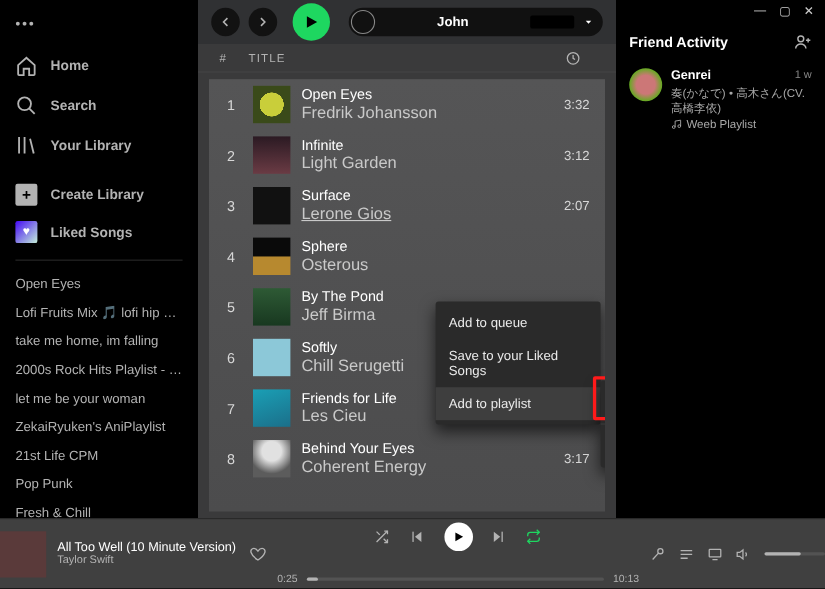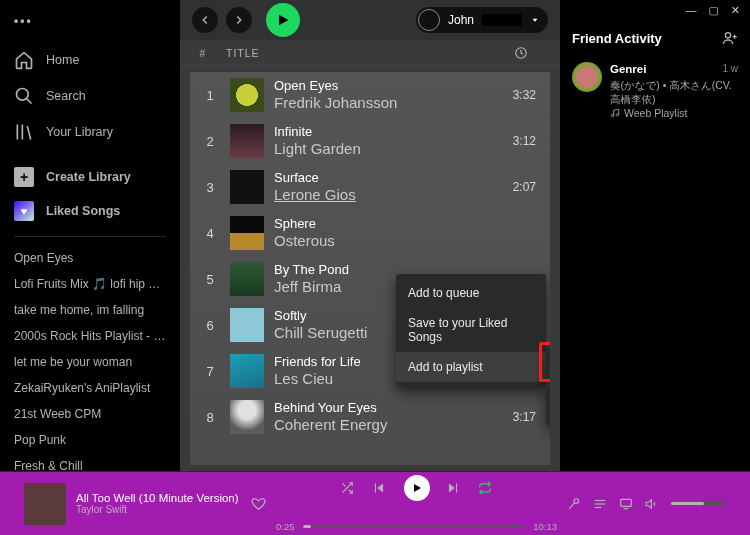--- a/index.html
+++ b/index.html
@@ -3,39 +3,39 @@
 <meta charset="utf-8">
 <style>
   * { box-sizing: border-box; margin: 0; padding: 0; }
   html, body { width: 750px; height: 535px; overflow: hidden; font-family: -apple-system, Helvetica, Arial, sans-serif; background: #000; color: #fff; font-size: 12px; }
   .app { display: flex; flex-direction: column; width: 100%; height: 100%; background: #121212; }
   .body { display: flex; flex: 1; overflow: hidden; }
 
   
   .sidebar { width: 180px; background: #000; display: flex; flex-direction: column; padding: 8px 0 0 0; }
   .menu-dots { padding: 6px 14px 14px; color: #b3b3b3; letter-spacing: 2px; font-weight: bold; cursor: default; }
-  .nav-item { display: flex; align-items: center; gap: 12px; padding: 8px 14px; color: #b3b3b3; font-weight: 400; font-size: 12.5px; cursor: pointer; }
+  .nav-item { display: flex; align-items: center; gap: 12px; padding: 8px 14px; color: #b3b3b3; font-weight: 700; font-size: 12.5px; cursor: pointer; }
   .nav-item:first-of-type { color: #fff; }
   .nav-sep { height: 10px; }
   .lib-action { display: flex; align-items: center; gap: 12px; padding: 7px 14px; color: #b3b3b3; font-weight: 600; font-size: 12.5px; cursor: pointer; }
   .lib-action .box { width: 20px; height: 20px; display: flex; align-items: center; justify-content: center; border-radius: 2px; }
   .box.grey { background: #b3b3b3; color: #000; font-size: 14px; font-weight: bold; }
   .box.grad { background: linear-gradient(135deg,#450af5,#c4efd9); color:#fff; font-size:11px; }
   .lib-divider { border-top: 1px solid #282828; margin: 8px 14px; }
   .lib-list { flex: 1; overflow: hidden; }
   .lib-item { padding: 6px 14px; color: #b3b3b3; font-size: 12px; white-space: nowrap; overflow: hidden; text-overflow: ellipsis; cursor: pointer; }
 
   
   .main { flex: 1; display: flex; flex-direction: column; background: #3a3a3b; position: relative; }
   .topbar { height: 40px; background: #303133; display: flex; align-items: center; padding: 0 12px; gap: 8px; }
   .round-btn { width: 26px; height: 26px; border-radius: 50%; background: #121212; display: flex; align-items: center; justify-content: center; color: #b3b3b3; cursor: pointer; }
   .play-big { width: 34px; height: 34px; border-radius: 50%; background: #1ed760; display: flex; align-items: center; justify-content: center; margin-left: 6px; cursor: pointer; }
   .user-pill { margin-left: auto; display: flex; align-items: center; gap: 8px; background: #111; border-radius: 14px; padding: 2px 8px 2px 2px; cursor: pointer; }
   .avatar { width: 22px; height: 22px; border-radius: 50%; background: #555 radial-gradient(circle at 50% 35%, #bbb 25%, transparent 26%), #555; border:1px solid #888;}
-  .user-pill span { font-weight: 400; font-size: 12px; }
+  .user-pill span { font-weight: 700; font-size: 12px; margin-left: 48px; }
   .redact { width: 40px; height: 12px; background: #000; border-radius: 2px; }
 
   .cols-header { display: flex; align-items: center; height: 26px; padding: 0 16px 0 8px; color: #b3b3b3; font-size: 10.5px; letter-spacing: 1px; border-bottom: 1px solid rgba(255,255,255,.06); }
   .cols-header .num { width: 30px; text-align: center; }
   .cols-header .title { flex: 1; padding-left: 8px; }
   .cols-header .dur { width: 30px; text-align: center; }
 
   .tracks { flex: 1; overflow: hidden; position: relative; background: linear-gradient(#555556,#4c4c4d); margin: 6px 10px; }
   .track-row { display: flex; align-items: center; height: 46px; padding: 0 10px; gap: 10px; }
   .track-row .num { width: 20px; text-align: center; color: #d7d7d7; font-size: 13px; }
@@ -71,21 +71,21 @@
   .winctrl { height: 20px; display: flex; justify-content: flex-end; align-items: center; gap: 12px; padding-right: 10px; color: #ccc; font-size: 11px; }
   .friends-head { display: flex; align-items: center; justify-content: space-between; padding: 10px 12px; font-weight: 700; font-size: 13px; }
   .friend-row { display: flex; gap: 8px; padding: 6px 12px; }
   .fava { width: 30px; height: 30px; border-radius: 50%; background: radial-gradient(circle,#c77 40%,#6a2 70%,#333); flex: none; }
   .finfo { flex: 1; font-size: 10.5px; color: #a7a7a7; line-height: 1.35; }
   .finfo .fname { color: #fff; font-weight: 700; font-size: 11.5px; }
   .finfo .ftime { float: right; color: #888; font-size: 10px; }
   .fplay { display: flex; align-items: center; gap: 4px; }
 
   
-  .player { height: 64px; background: #a21caf; border-top: 1px solid #282828; display: flex; align-items: center; padding: 0 24px; gap: 10px; }
+  .player { height: 64px; background: #404040; border-top: 1px solid #282828; display: flex; align-items: center; padding: 0 0; gap: 10px; }
   .now-art { width: 42px; height: 42px; background: #5a3a3a; }
   .now-meta { width: 165px; overflow: hidden; }
   .now-meta .nt { font-size: 11.5px; color: #fff; white-space: nowrap; overflow: hidden; text-overflow: ellipsis; }
   .now-meta .na { font-size: 10px; color: #b3b3b3; }
   .heart { color: #b3b3b3; cursor: pointer; }
   .center { flex: 1; display: flex; flex-direction: column; align-items: center; gap: 20px; }
   .pc-row { display: flex; align-items: center; gap: 16px; }
   .pc-btn { color: #b3b3b3; cursor: pointer; width:16px; text-align:center; }
   .pc-play { width: 26px; height: 26px; border-radius: 50%; background: #fff; color: #000; display: flex; align-items: center; justify-content: center; cursor: pointer; }
   .green { color: #1ed760; }
@@ -142,21 +142,21 @@
 
       <div class="lib-divider"></div>
 
       <div class="lib-list">
         <div class="lib-item">Open Eyes</div>
         <div class="lib-item">Lofi Fruits Mix 🎵 lofi hip ho...</div>
         <div class="lib-item">take me home, im falling</div>
         <div class="lib-item">2000s Rock Hits Playlist - 0...</div>
         <div class="lib-item">let me be your woman</div>
         <div class="lib-item">ZekaiRyuken's AniPlaylist</div>
-        <div class="lib-item">21st Weeb CPM</div>
+        <div class="lib-item">21st Life CPM</div>
         <div class="lib-item">Pop Punk</div>
         <div class="lib-item">Fresh &amp; Chill</div>
 
       </div>
     </div>
 
     <div class="main">
       <div class="topbar">
         <div class="round-btn">
           <svg width="14" height="14" viewBox="0 0 24 24" fill="none" stroke="currentColor" stroke-width="2.5">

